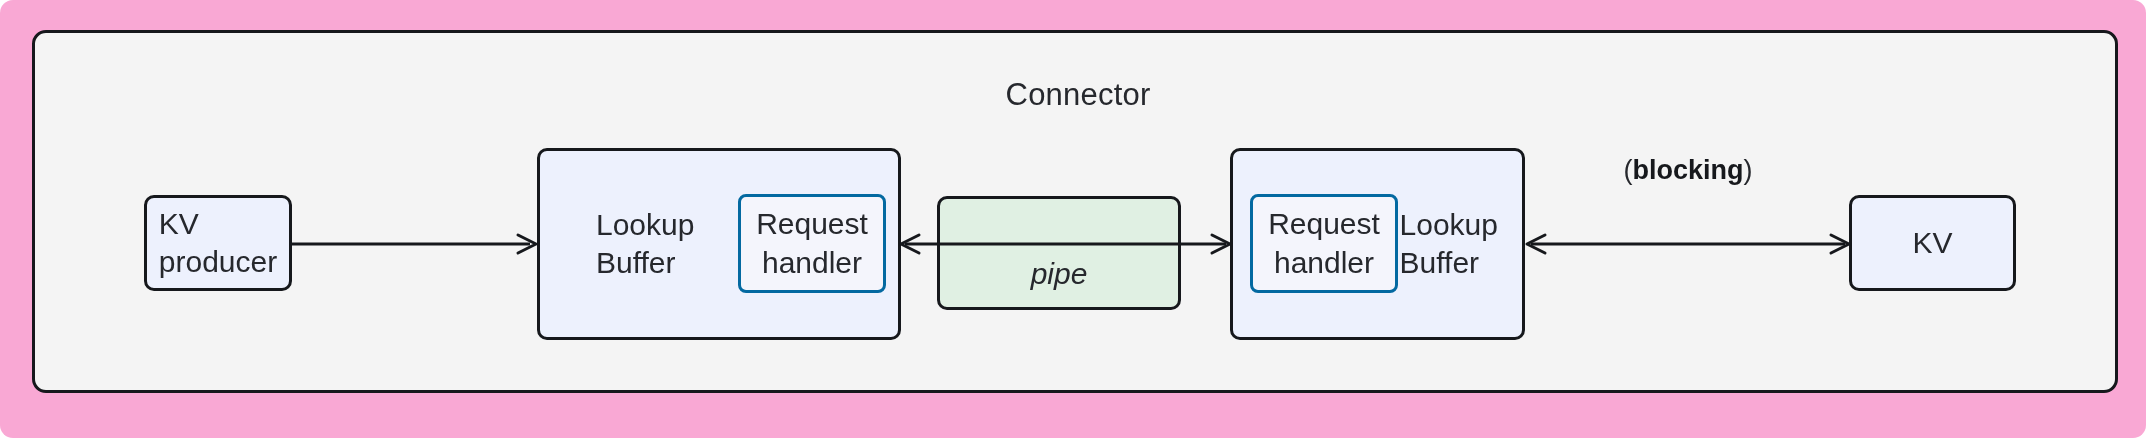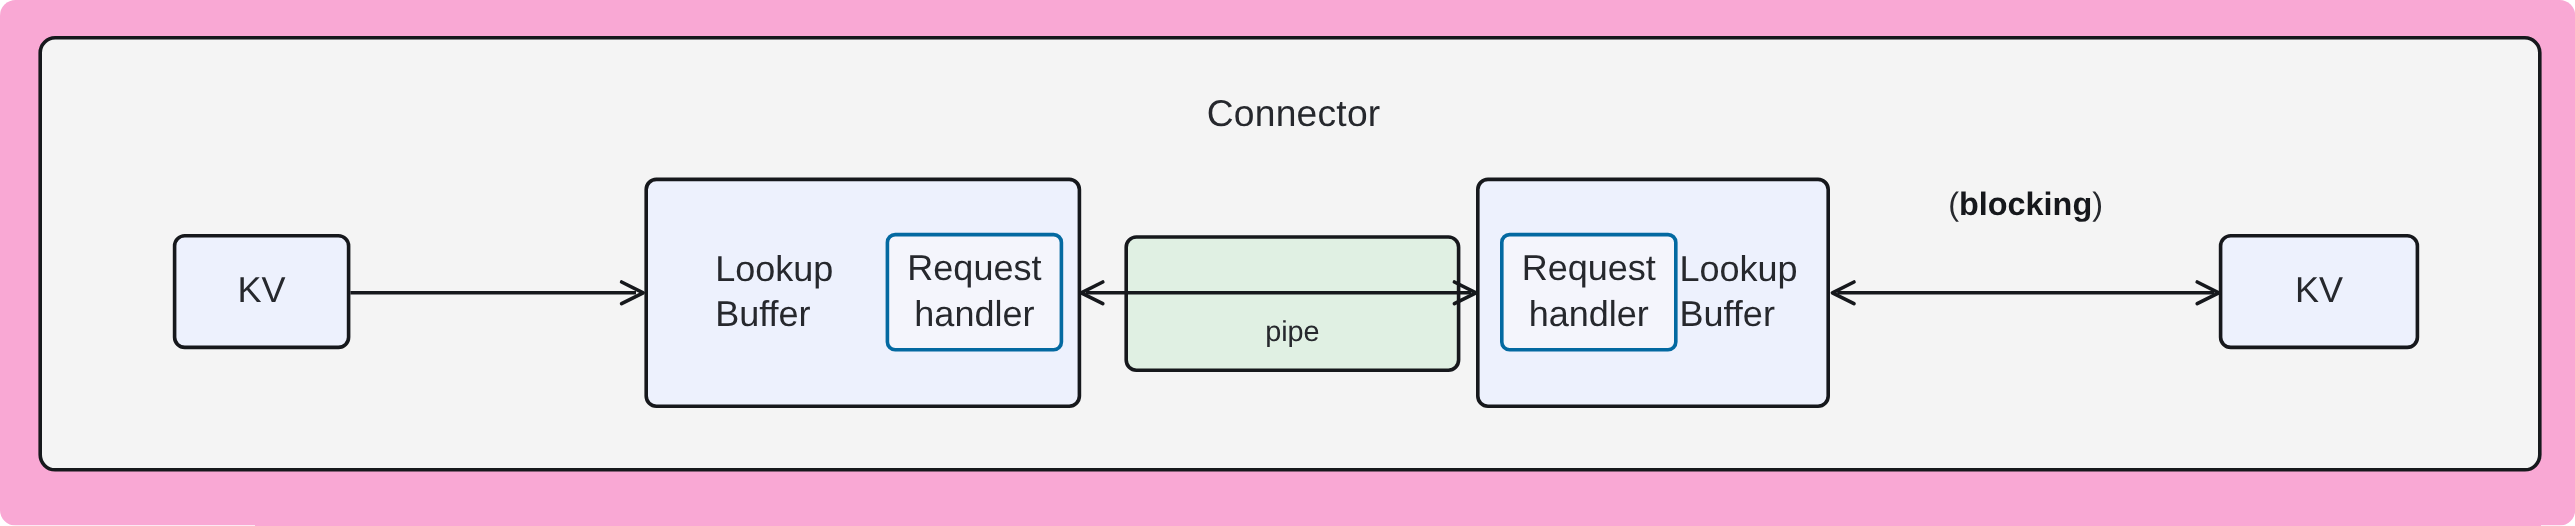--- a/index.html
+++ b/index.html
@@ -116,25 +116,26 @@
     height: 99px;
     top: 194px;
   }
   .req-handler.left  { left: 738px; }
   .req-handler.right { left: 1250px; }
 
   
   .pipe-box {
     left: 937px;
     top: 196px;
-    width: 280px;
+    width: 244px;
     height: 114px;
     align-items: flex-end;
     padding-bottom: 14px;
-    font-size: 24px;
+    font-size: 30px;
+    font-style: italic;
   }
 
   
   .arrow {
     position: absolute;
     height: 24px;
     pointer-events: none;
   }
   .arrow svg { display: block; overflow: visible; }
 
@@ -165,20 +166,21 @@
 
 <div class="canvas">
 
   <div class="connector-box">
     <div class="connector-title">Connector</div>
   </div>
 
   <div class="node kv-producer">
     <div>
       <span>KV</span><br>
+      <span>producer</span>
     </div>
   </div>
 
   <div class="edge-label label-insert">
   </div>
   <div class="arrow" style="left:292px; top:232px; width:248px;">
     <svg width="248" height="24" viewBox="0 0 248 24">
       <line x1="0" y1="12" x2="238" y2="12" stroke="#16181c" stroke-width="3"></line>
       <polyline points="226,3 244,12 226,21" fill="none" stroke="#16181c" stroke-width="3" stroke-linecap="round" stroke-linejoin="round"></polyline>
     </svg>

